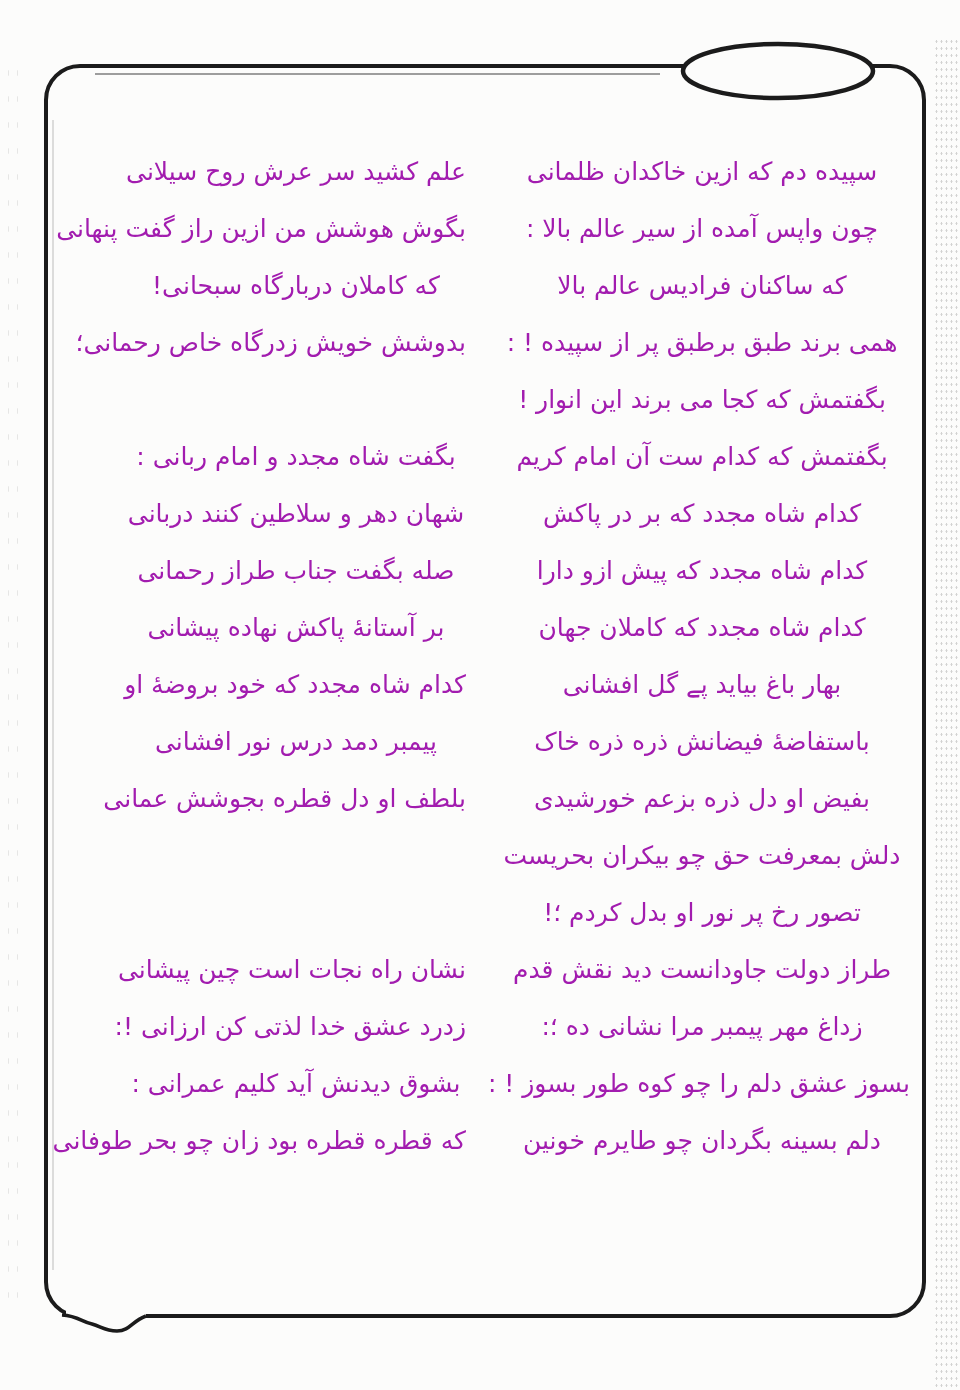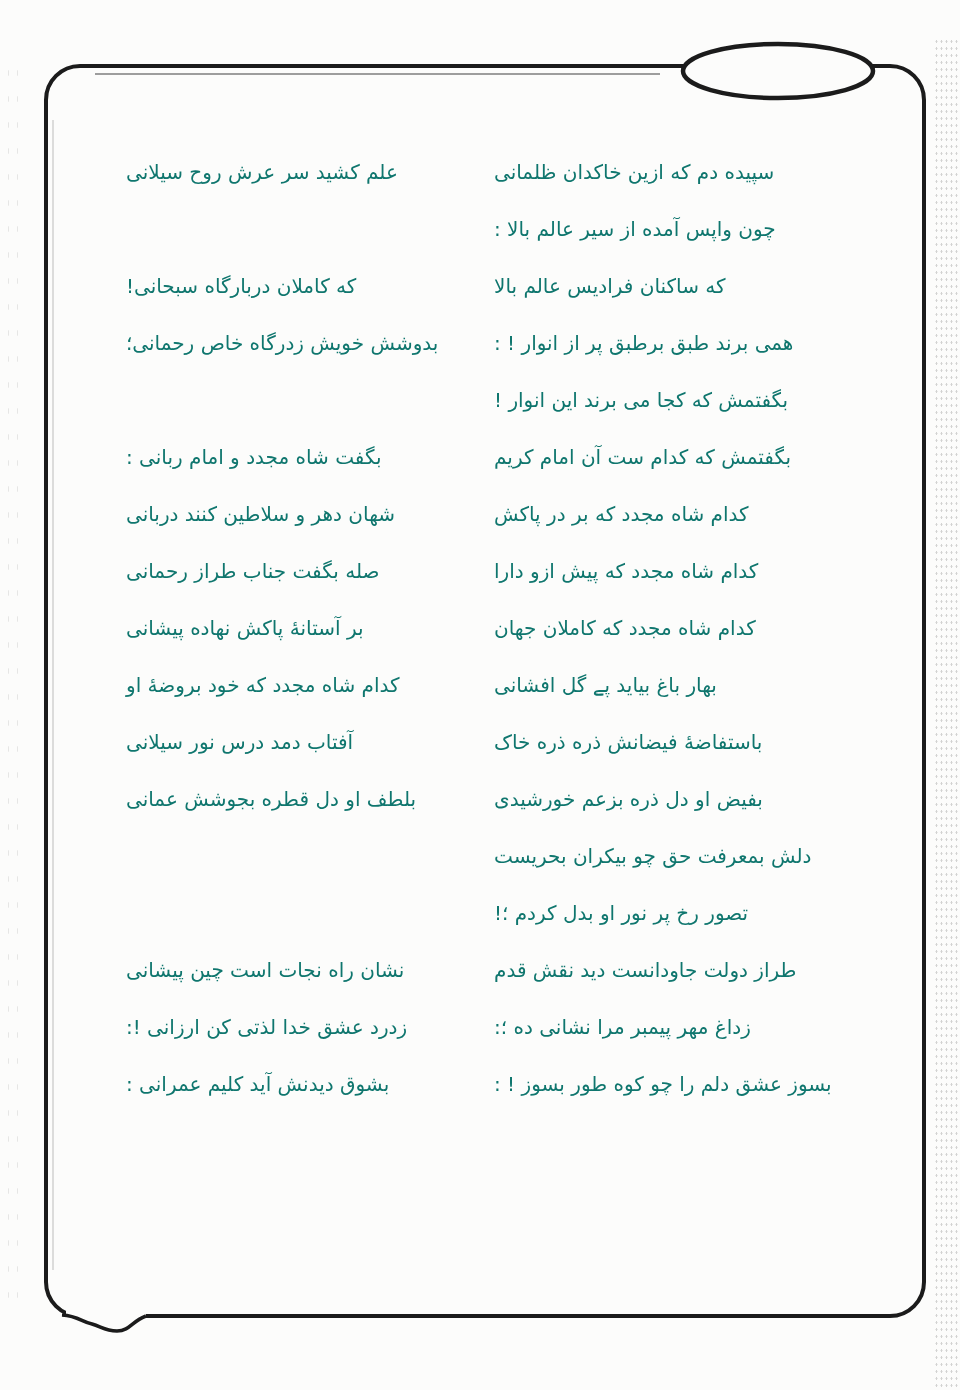--- a/index.html
+++ b/index.html
@@ -43,25 +43,25 @@
     direction: rtl;
   }
   .couplet-row {
     display: grid;
     grid-template-columns: 416px 1fr; 
     column-gap: 28px;
     height: 57px;
     align-items: center;
   }
   .hemi {
-    font-size: 20px;
+    font-size: 25px;
     line-height: 1.1;
-    color: #0f766e;
+    color: #a21caf;
     white-space: nowrap;
-    text-align: left;
+    text-align: center;
     font-weight: 500;
     letter-spacing: -0.2px;
   }
 </style>
 </head>
 <body>
 
 <div class="scan-page">
 
   <svg class="frame-svg" viewBox="0 0 960 1390" xmlns="http://www.w3.org/2000/svg">
@@ -81,29 +81,30 @@
   <div class="noise-strip-left"></div>
 
   <div class="poem" id="poem-block">
     <div class="couplet-row">
       <div class="hemi hemi-right">سپیده دم که ازین خاکدان ظلمانی</div>
       <div class="hemi hemi-left">علم کشید سر عرش روح سیلانی</div>
     </div>
 
     <div class="couplet-row">
       <div class="hemi hemi-right">چون واپس آمده از سیر عالم بالا :</div>
+      <div class="hemi hemi-left">بگوش هوشش من ازین راز گفت پنهانی</div>
     </div>
 
     <div class="couplet-row">
       <div class="hemi hemi-right">که ساکنان فرادیس عالم بالا</div>
       <div class="hemi hemi-left">که کاملان دربارگاه سبحانی!</div>
     </div>
 
     <div class="couplet-row">
-      <div class="hemi hemi-right">همی برند طبق برطبق پر از انوار ! :</div>
+      <div class="hemi hemi-right">همی برند طبق برطبق پر از سپیده ! :</div>
       <div class="hemi hemi-left">بدوشش خویش زدرگاه خاص رحمانی؛</div>
     </div>
 
     <div class="couplet-row">
       <div class="hemi hemi-right">بگفتمش که کجا می برند این انوار !</div>
     </div>
 
     <div class="couplet-row">
       <div class="hemi hemi-right">بگفتمش که کدام ست آن امام کریم</div>
       <div class="hemi hemi-left">بگفت شاه مجدد و امام ربانی :</div>
@@ -124,21 +125,21 @@
       <div class="hemi hemi-left">بر آستانهٔ پاکش نهاده پیشانی</div>
     </div>
 
     <div class="couplet-row">
       <div class="hemi hemi-left">بهار باغ بیاید پے گل افشانی</div>
       <div class="hemi hemi-right">کدام شاه مجدد که خود بروضهٔ او</div>
     </div>
 
     <div class="couplet-row">
       <div class="hemi hemi-right">باستفاضهٔ فیضانش ذره ذره خاک</div>
-      <div class="hemi hemi-left">آفتاب دمد درس نور سیلانی</div>
+      <div class="hemi hemi-left">پیمبر دمد درس نور افشانی</div>
     </div>
 
     <div class="couplet-row">
       <div class="hemi hemi-right">بفیض او دل ذره بزعم خورشیدی</div>
       <div class="hemi hemi-left">بلطف او دل قطره بجوشش عمانی</div>
     </div>
 
     <div class="couplet-row">
       <div class="hemi hemi-right">دلش بمعرفت حق چو بیکران بحریست</div>
     </div>
@@ -156,16 +157,18 @@
       <div class="hemi hemi-right">زداغ مهر پیمبر مرا نشانی ده ؛:</div>
       <div class="hemi hemi-left">زدرد عشق خدا لذتی کن ارزانی !:</div>
     </div>
 
     <div class="couplet-row">
       <div class="hemi hemi-right">بسوز عشق دلم را چو کوه طور بسوز ! :</div>
       <div class="hemi hemi-left">بشوق دیدنش آید کلیم عمرانی :</div>
     </div>
 
     <div class="couplet-row">
+      <div class="hemi hemi-right">دلم بسینه بگردان چو طایرم خونین</div>
+      <div class="hemi hemi-left">که قطره قطره بود زان چو بحر طوفانی</div>
     </div>
   </div>
 
 </div>
 
 </body></html>

